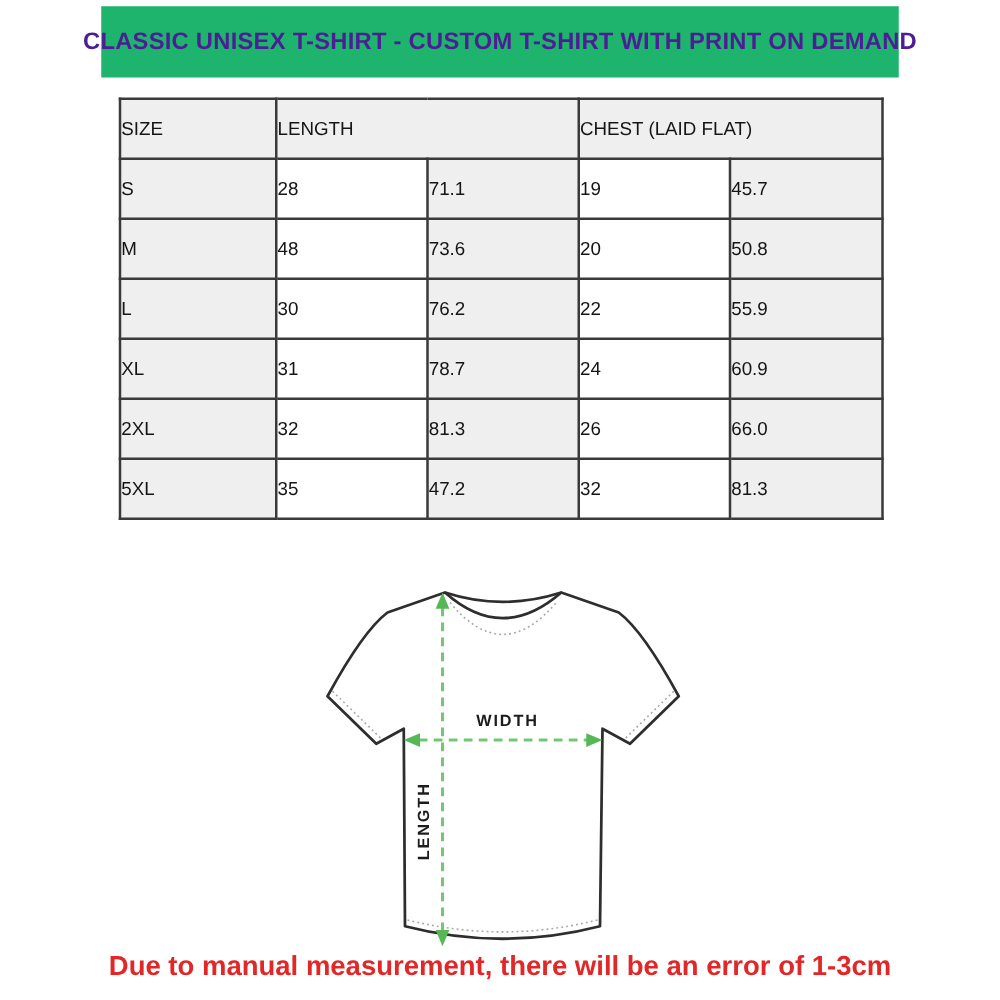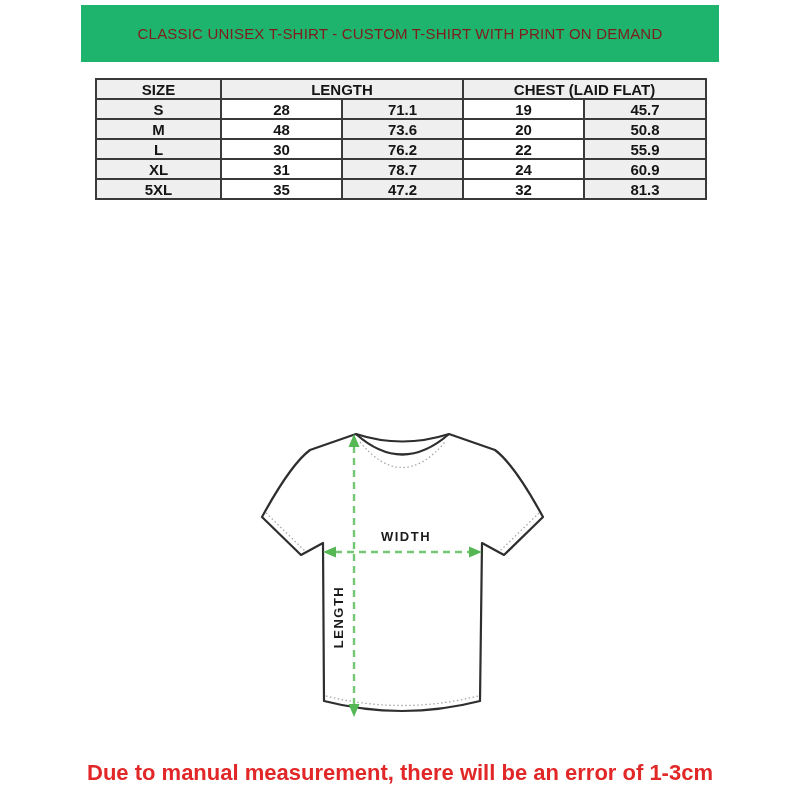--- a/index.html
+++ b/index.html
@@ -4,36 +4,36 @@
 <style>
   * { box-sizing: border-box; margin: 0; padding: 0; }
   html, body { width: 800px; height: 800px; background: #ffffff; font-family: "Liberation Sans", sans-serif; }
   .page { position: relative; width: 800px; height: 800px; background: #ffffff; overflow: hidden; }
 
   .banner {
     position: absolute; left: 81px; top: 5px; width: 638px; height: 57px;
     background: #1eb46d; display: flex; align-items: center; justify-content: center;
   }
   .banner .title-text {
-    color: #7f1d1d; font-weight: normal; font-size: 15px; letter-spacing: 0.2px; white-space: nowrap;
+    color: #4c1d95; font-weight: bold; font-size: 19px; letter-spacing: 0.2px; white-space: nowrap;
   }
 
   table.size-chart {
     position: absolute; left: 95px; top: 78px; width: 610px;
     border-collapse: collapse; table-layout: fixed;
   }
   table.size-chart th, table.size-chart td {
-    border: 2px solid #3a3a3a; height: 20px; padding: 0;
-    text-align: center; vertical-align: middle;
-    font-size: 15px; font-weight: bold; color: #151515;
+    border: 2px solid #3a3a3a; height: 48px; padding: 0;
+    text-align: left; vertical-align: middle;
+    font-size: 15px; font-weight: normal; color: #151515;
     background: #ffffff;
   }
   table.size-chart .c-gray { background: #efefef; }
 
-  .tshirt-wrap { position: absolute; left: 250px; top: 425px; width: 300px; height: 300px; }
+  .tshirt-wrap { position: absolute; left: 250px; top: 465px; width: 300px; height: 300px; }
   .tshirt-wrap svg { display: block; width: 300px; height: 300px; }
   .tshirt-wrap text {
     font-family: "Liberation Sans", sans-serif; font-weight: bold;
     font-size: 13px; letter-spacing: 1.5px; fill: #1c1c1c;
   }
 
   .note {
     position: absolute; left: 0; top: 760px; width: 800px;
     text-align: center; font-weight: bold; font-size: 22px; color: #e12727;
   }
@@ -85,20 +85,27 @@
         <td class="c-gray">55.9</td>
       </tr>
       <tr>
         <td class="c-gray">XL</td>
         <td>31</td>
         <td class="c-gray">78.7</td>
         <td>24</td>
         <td class="c-gray">60.9</td>
       </tr>
       <tr>
+        <td class="c-gray">2XL</td>
+        <td>32</td>
+        <td class="c-gray">81.3</td>
+        <td>26</td>
+        <td class="c-gray">66.0</td>
+      </tr>
+      <tr>
         <td class="c-gray">5XL</td>
         <td>35</td>
         <td class="c-gray">47.2</td>
         <td>32</td>
         <td class="c-gray">81.3</td>
       </tr>
     </tbody>
   </table>
 
   <div class="tshirt-wrap">

